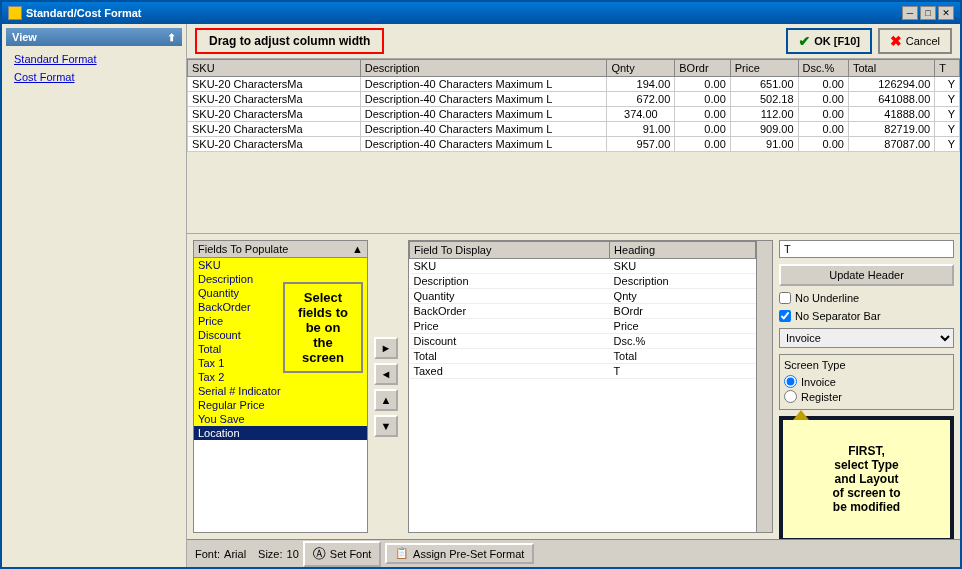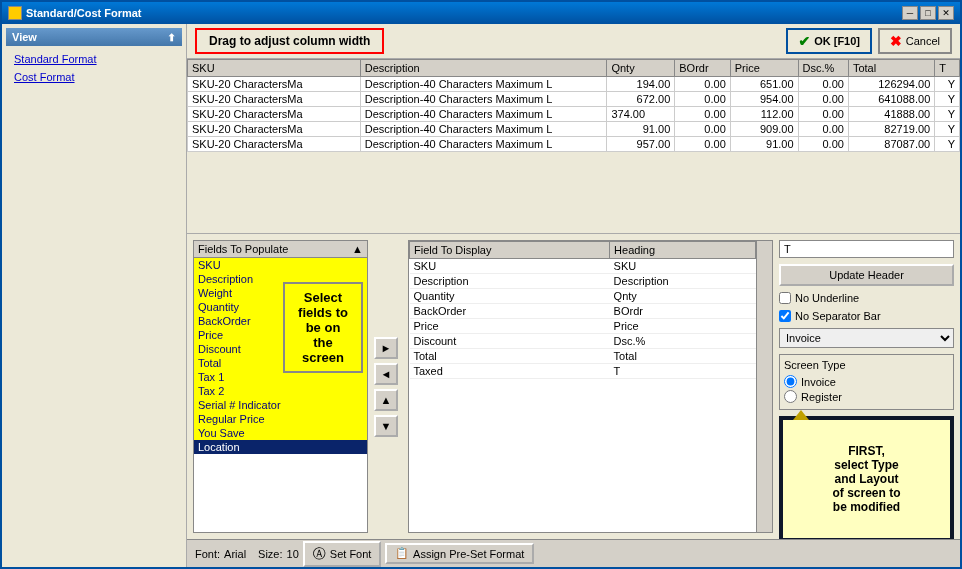--- a/index.html
+++ b/index.html
@@ -498,29 +498,29 @@
                   <td style="text-align: right;">651.00</td>
                   <td style="text-align: right;">0.00</td>
                   <td style="text-align: right;">126294.00</td>
                   <td style="text-align: right;">Y</td>
                 </tr>
                 <tr>
                   <td>SKU-20 CharactersMa</td>
                   <td>Description-40 Characters Maximum L</td>
                   <td style="text-align: right;">672.00</td>
                   <td style="text-align: right;">0.00</td>
-                  <td style="text-align: right;">954.00</td>
+                  <td style="text-align: right;">502.18</td>
                   <td style="text-align: right;">0.00</td>
                   <td style="text-align: right;">641088.00</td>
                   <td style="text-align: right;">Y</td>
                 </tr>
                 <tr>
                   <td>SKU-20 CharactersMa</td>
                   <td>Description-40 Characters Maximum L</td>
-                  <td style="text-align: left;">374.00</td>
+                  <td style="text-align: center;">374.00</td>
                   <td style="text-align: right;">0.00</td>
                   <td style="text-align: right;">112.00</td>
                   <td style="text-align: right;">0.00</td>
                   <td style="text-align: right;">41888.00</td>
                   <td style="text-align: right;">Y</td>
                 </tr>
                 <tr>
                   <td>SKU-20 CharactersMa</td>
                   <td>Description-40 Characters Maximum L</td>
                   <td style="text-align: right;">91.00</td>
@@ -554,21 +554,20 @@
 
         <div class="fields-panel">
           <div class="fields-panel-header">
             <span>Fields To Populate</span>
             <span>▲</span>
           </div>
           <div class="fields-panel-inner">
             <div class="fields-list" id="fields-list">
                 <div class="field-item">SKU</div>
                 <div class="field-item">Description</div>
-                <div class="field-item">Weight</div>
                 <div class="field-item">Quantity</div>
                 <div class="field-item">BackOrder</div>
                 <div class="field-item">Price</div>
                 <div class="field-item">Discount</div>
                 <div class="field-item">Total</div>
                 <div class="field-item">Tax 1</div>
                 <div class="field-item">Tax 2</div>
                 <div class="field-item">Serial # Indicator</div>
                 <div class="field-item">Regular Price</div>
                 <div class="field-item">You Save</div>

